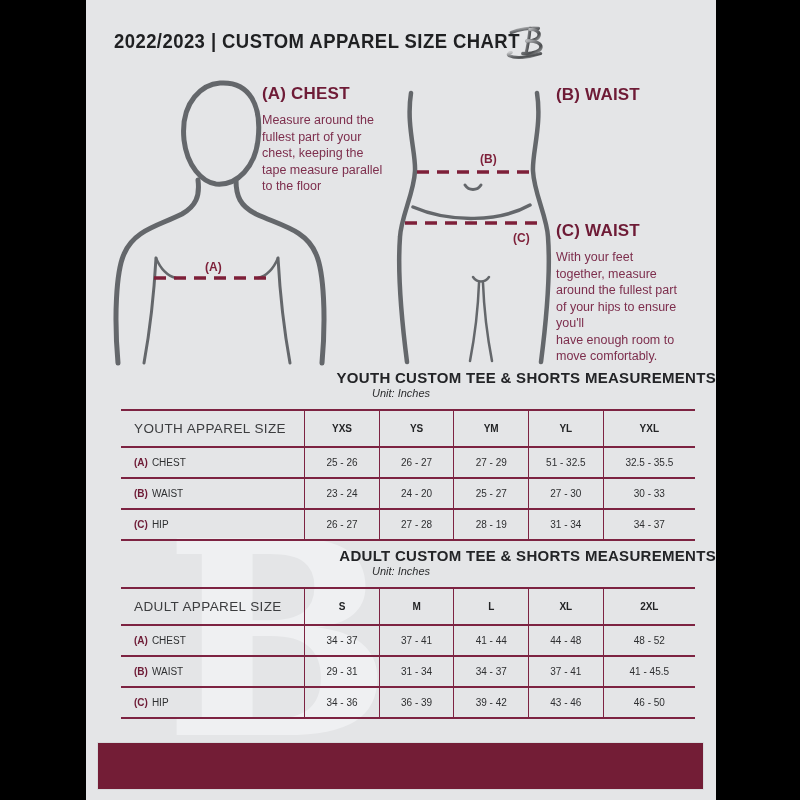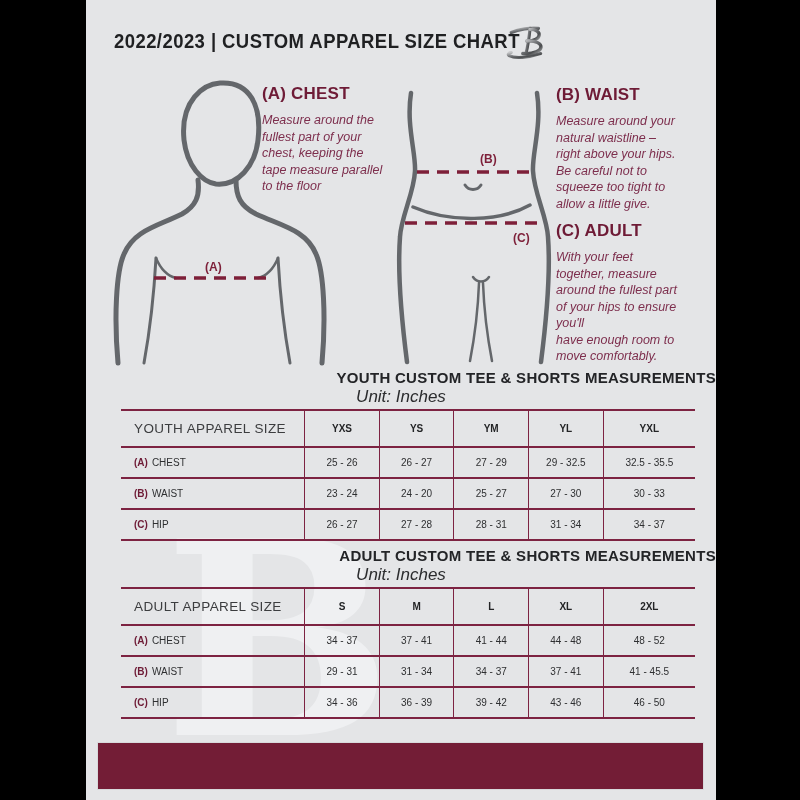--- a/index.html
+++ b/index.html
@@ -24,29 +24,29 @@
     color:#1f2022;letter-spacing:.5px;white-space:nowrap;}
   .doc-title span{display:inline-block;transform:scaleX(.88);transform-origin:left center;}
   .logo{position:absolute;left:420px;top:21px;}
   .brand{position:absolute;left:467px;top:33px;font-size:16px;font-weight:700;
     letter-spacing:6px;color:#26272a;white-space:nowrap;}
 
   
   .fig{position:absolute;}
   .guide{position:absolute;}
   .guide h2{font-size:17px;font-weight:700;color:var(--maroon-dark);letter-spacing:.2px;margin-bottom:8px;}
-  .guide p{font-size:12.5px;font-style:italic;color:var(--maroon-body);line-height:16.5px;white-space:pre-line;}
+  .guide p{font-size:12.5px;color:var(--maroon-body);line-height:16.5px;white-space:pre-line;}
   .g-chest{left:176px;top:84px;width:160px;}
   .g-waist{left:470px;top:85px;width:158px;}
   .g-hips{left:470px;top:221px;width:158px;}
 
   
   .tbl-title{position:absolute;width:100%;text-align:right;font-size:15px;font-weight:700;
     color:#232427;letter-spacing:.3px;}
-  .tbl-unit{position:absolute;width:100%;text-align:center;font-size:17px;font-style:italic;color:#2b2c2e;}
+  .tbl-unit{position:absolute;width:100%;text-align:center;font-size:11px;font-style:italic;color:#2b2c2e;}
   .y-title{top:369px;} .y-unit{top:387px;}
   .a-title{top:547px;} .a-unit{top:565px;}
   .size-table{position:absolute;left:35px;width:574px;border-collapse:collapse;table-layout:fixed;}
   .youth-table{top:409px;} .adult-table{top:587px;}
   .size-table th,.size-table td{border-top:2px solid var(--line);border-bottom:2px solid var(--line);
     font-size:10px;color:var(--ink);text-align:center;padding:0;}
   .size-table th{height:37px;font-weight:700;color:#232426;margin-top:28px;}
   .size-table td{height:31px;}
   .size-table .val-col{border-left:1.5px solid var(--line);}
   .size-table .lbl{text-align:left;padding-left:13px;}
@@ -129,29 +129,23 @@
       <section class="guide g-chest">
         <h2>(A) CHEST</h2>
         <p>Measure around the
 fullest part of your
 chest, keeping the
 tape measure parallel
 to the floor</p>
       </section>
       <section class="guide g-waist">
         <h2>(B) WAIST</h2>
-        <p>Measure around your
-natural waistline –
-right above your hips.
-Be careful not to
-squeeze too tight to
-allow a little give.</p>
       </section>
       <section class="guide g-hips">
-        <h2>(C) ADULT</h2>
+        <h2>(C) WAIST</h2>
         <p>With your feet
 together, measure
 around the fullest part
 of your hips to ensure
 you'll
 have enough room to
 move comfortably.</p>
       </section>
 
       <div class="tbl-title y-title">YOUTH CUSTOM TEE &amp; SHORTS MEASUREMENTS</div>
@@ -172,36 +166,36 @@
           <th class="val-col">YS</th>
           <th class="val-col">YM</th>
           <th class="val-col">YL</th>
           <th class="val-col">YXL</th>
         </tr>
         <tr>
           <td class="lbl"><span class="pfx">(A)</span><span>CHEST</span></td>
           <td class="val-col">25 - 26</td>
           <td class="val-col">26 - 27</td>
           <td class="val-col">27 - 29</td>
-          <td class="val-col">29 - 32.5</td>
+          <td class="val-col">51 - 32.5</td>
           <td class="val-col">32.5 - 35.5</td>
         </tr>
         <tr>
           <td class="lbl"><span class="pfx">(B)</span><span>WAIST</span></td>
           <td class="val-col">23 - 24</td>
           <td class="val-col">24 - 20</td>
           <td class="val-col">25 - 27</td>
           <td class="val-col">27 - 30</td>
           <td class="val-col">30 - 33</td>
         </tr>
         <tr>
           <td class="lbl"><span class="pfx">(C)</span><span>HIP</span></td>
           <td class="val-col">26 - 27</td>
           <td class="val-col">27 - 28</td>
-          <td class="val-col">28 - 31</td>
+          <td class="val-col">28 - 19</td>
           <td class="val-col">31 - 34</td>
           <td class="val-col">34 - 37</td>
         </tr>
       </tbody>
         </table>
 
       <div class="tbl-title a-title">ADULT CUSTOM TEE &amp; SHORTS MEASUREMENTS</div>
       <div class="tbl-unit a-unit">Unit: Inches</div>
       <table class="size-table adult-table">
         <colgroup>

